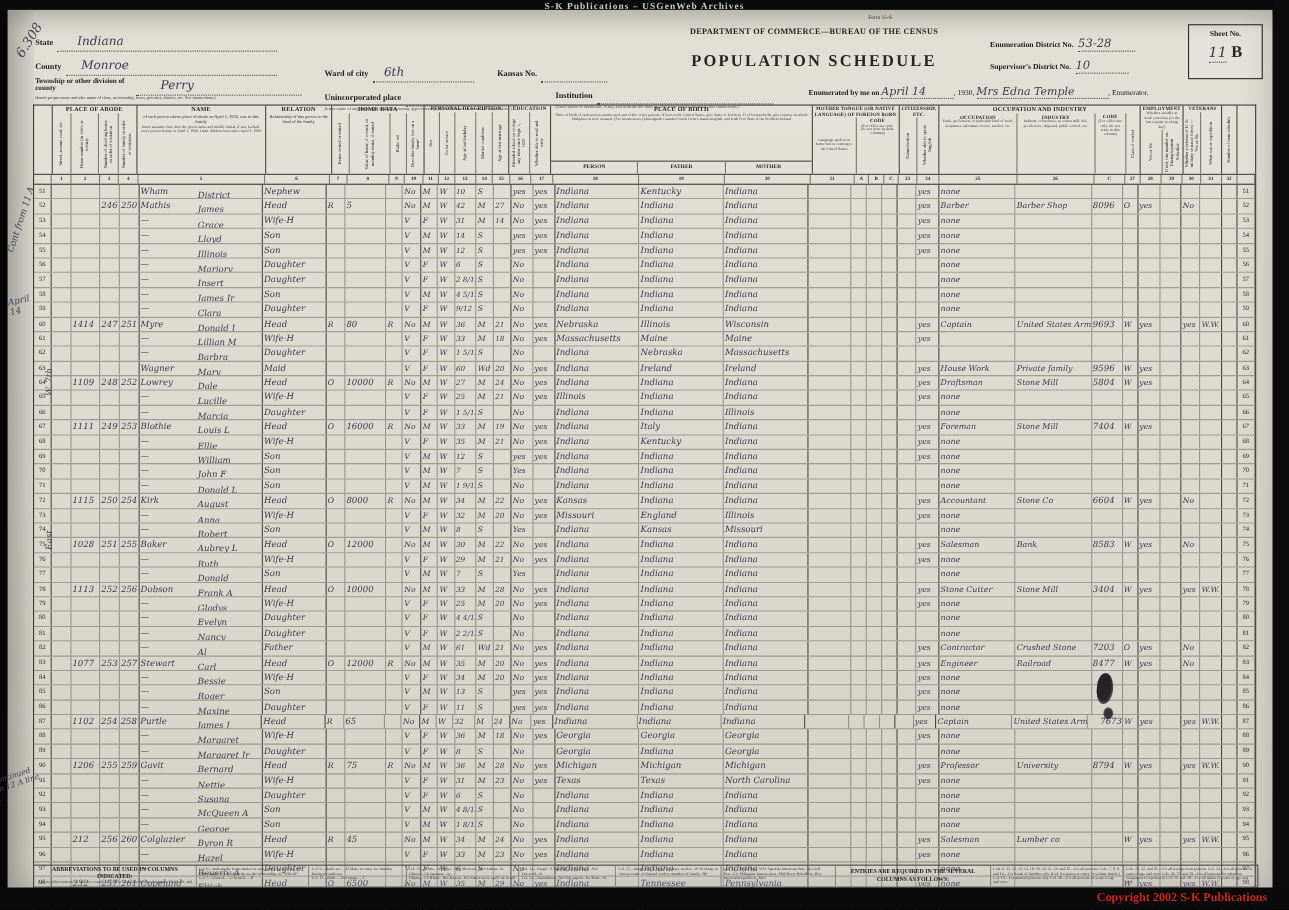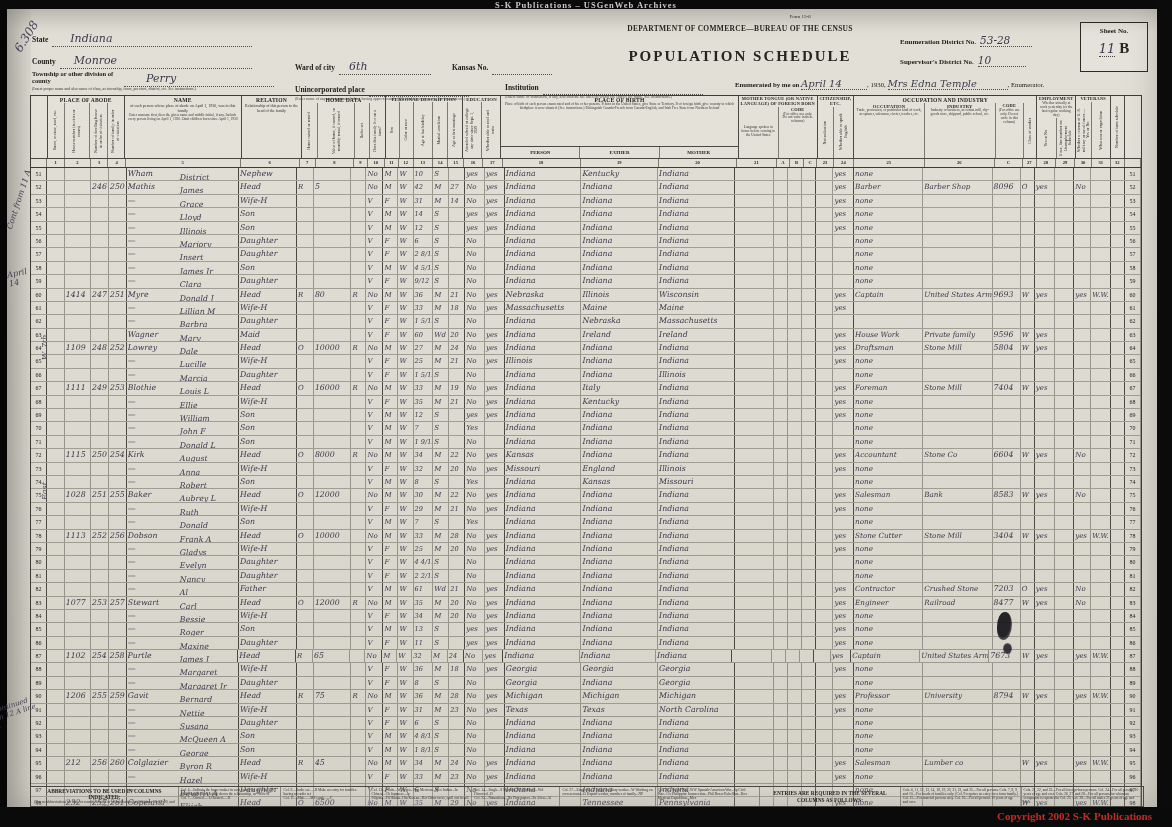--- a/index.html
+++ b/index.html
@@ -1774,21 +1774,21 @@
           <div class="cell k-p2" style="width: 80px;">Indiana</div>
           <div class="cell k-p3 hb" style="width: 80px;">Indiana</div>
           <div class="cell k-tn" style="width: 40px;"></div>
           <div class="cell k-c1" style="width: 13px;"></div>
           <div class="cell k-c2" style="width: 13px;"></div>
           <div class="cell k-c3 hb" style="width: 13px;"></div>
           <div class="cell k-nz" style="width: 16px;"></div>
           <div class="cell k-en hb" style="width: 20px;">yes</div>
           <div class="cell k-oc" style="width: 72px;">Captain</div>
           <div class="cell k-ind" style="width: 72px;">United States Army</div>
-          <div class="cell k-cd" style="width: 32px;">7673</div>
+          <div class="cell k-cd" style="width: 32px; text-align: right;">7673</div>
           <div class="cell k-cw hb" style="width: 13px;">W</div>
           <div class="cell k-em" style="width: 19px;">yes</div>
           <div class="cell k-e2 hb" style="width: 19px;"></div>
           <div class="cell k-vt" style="width: 16px;">yes</div>
           <div class="cell k-wr hb" style="width: 19px;">W.W.</div>
           <div class="cell k-fs hb" style="width: 13px;"></div>
           <div class="cell k-lr pr" style="width: 16px;">87</div>
         </div>
         <div class="trow">
           <div class="cell k-ln hb pr" style="width: 16px;">88</div>

